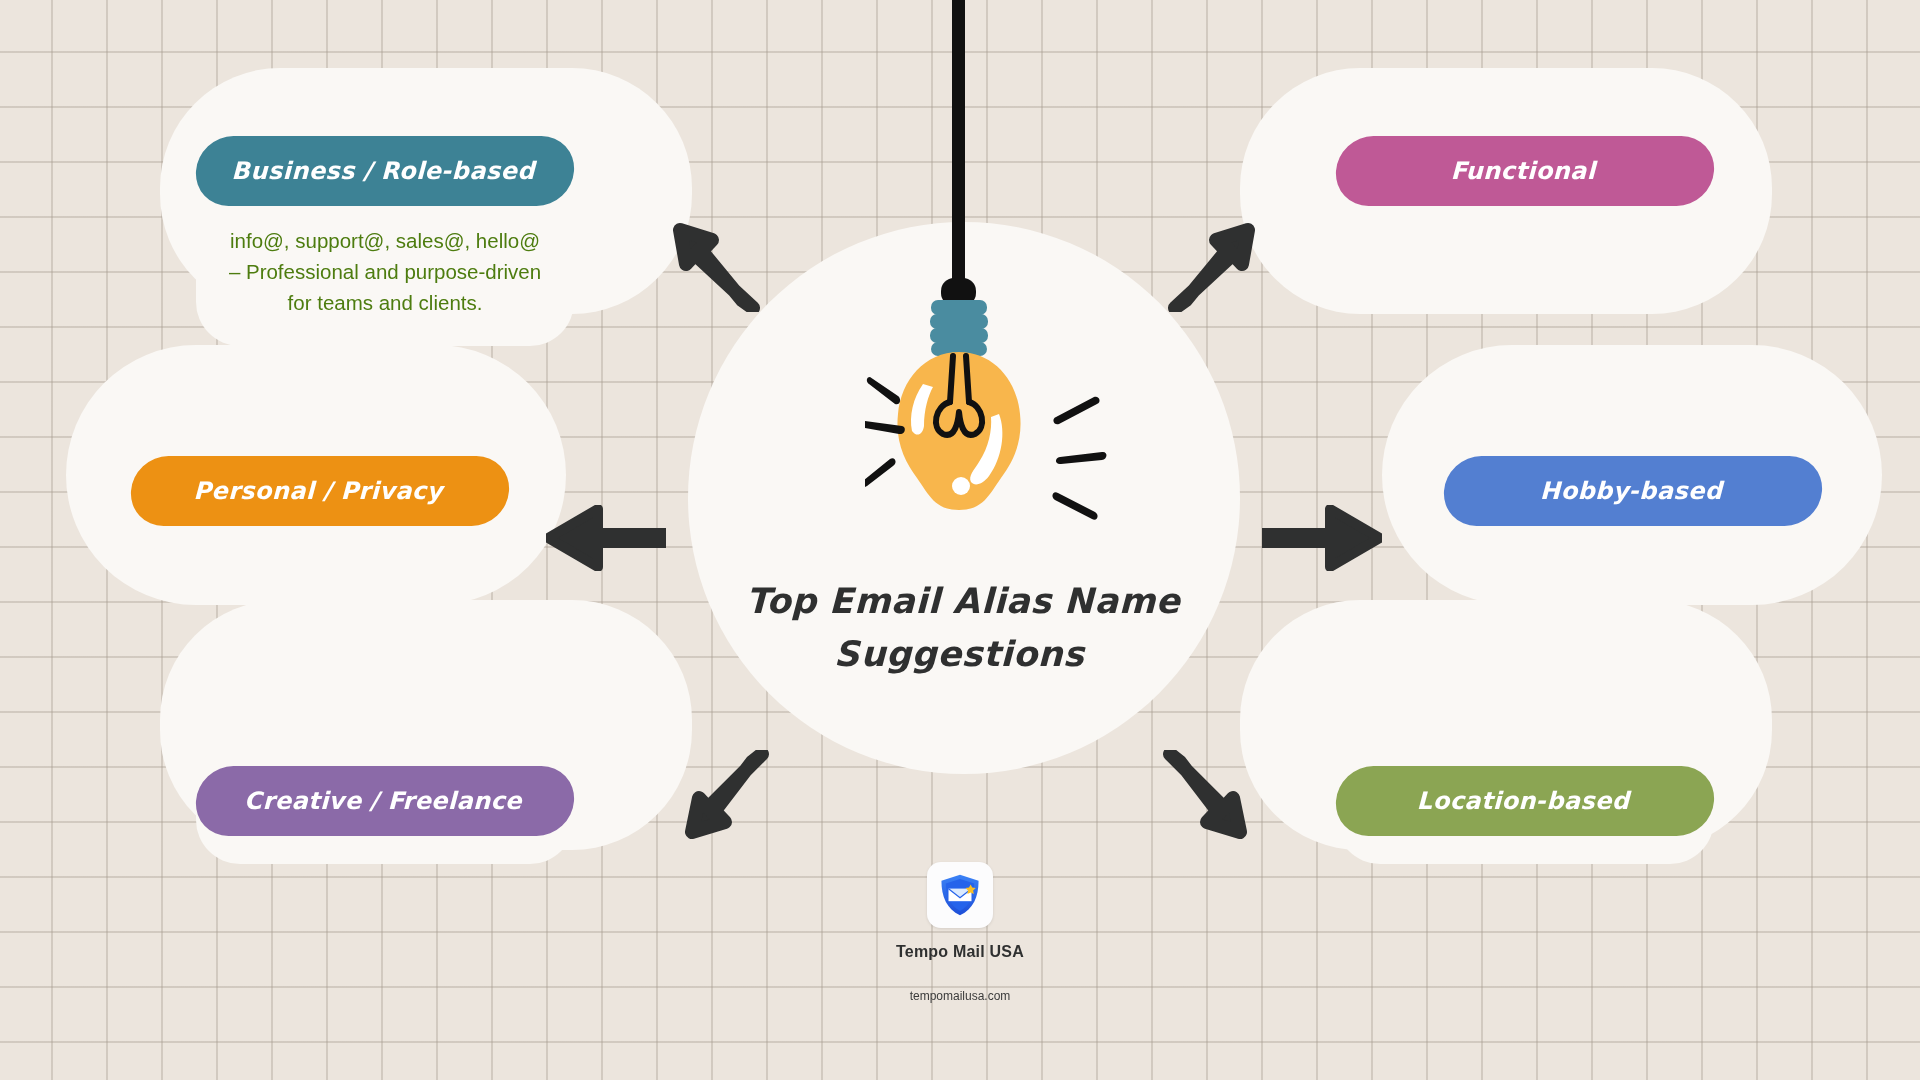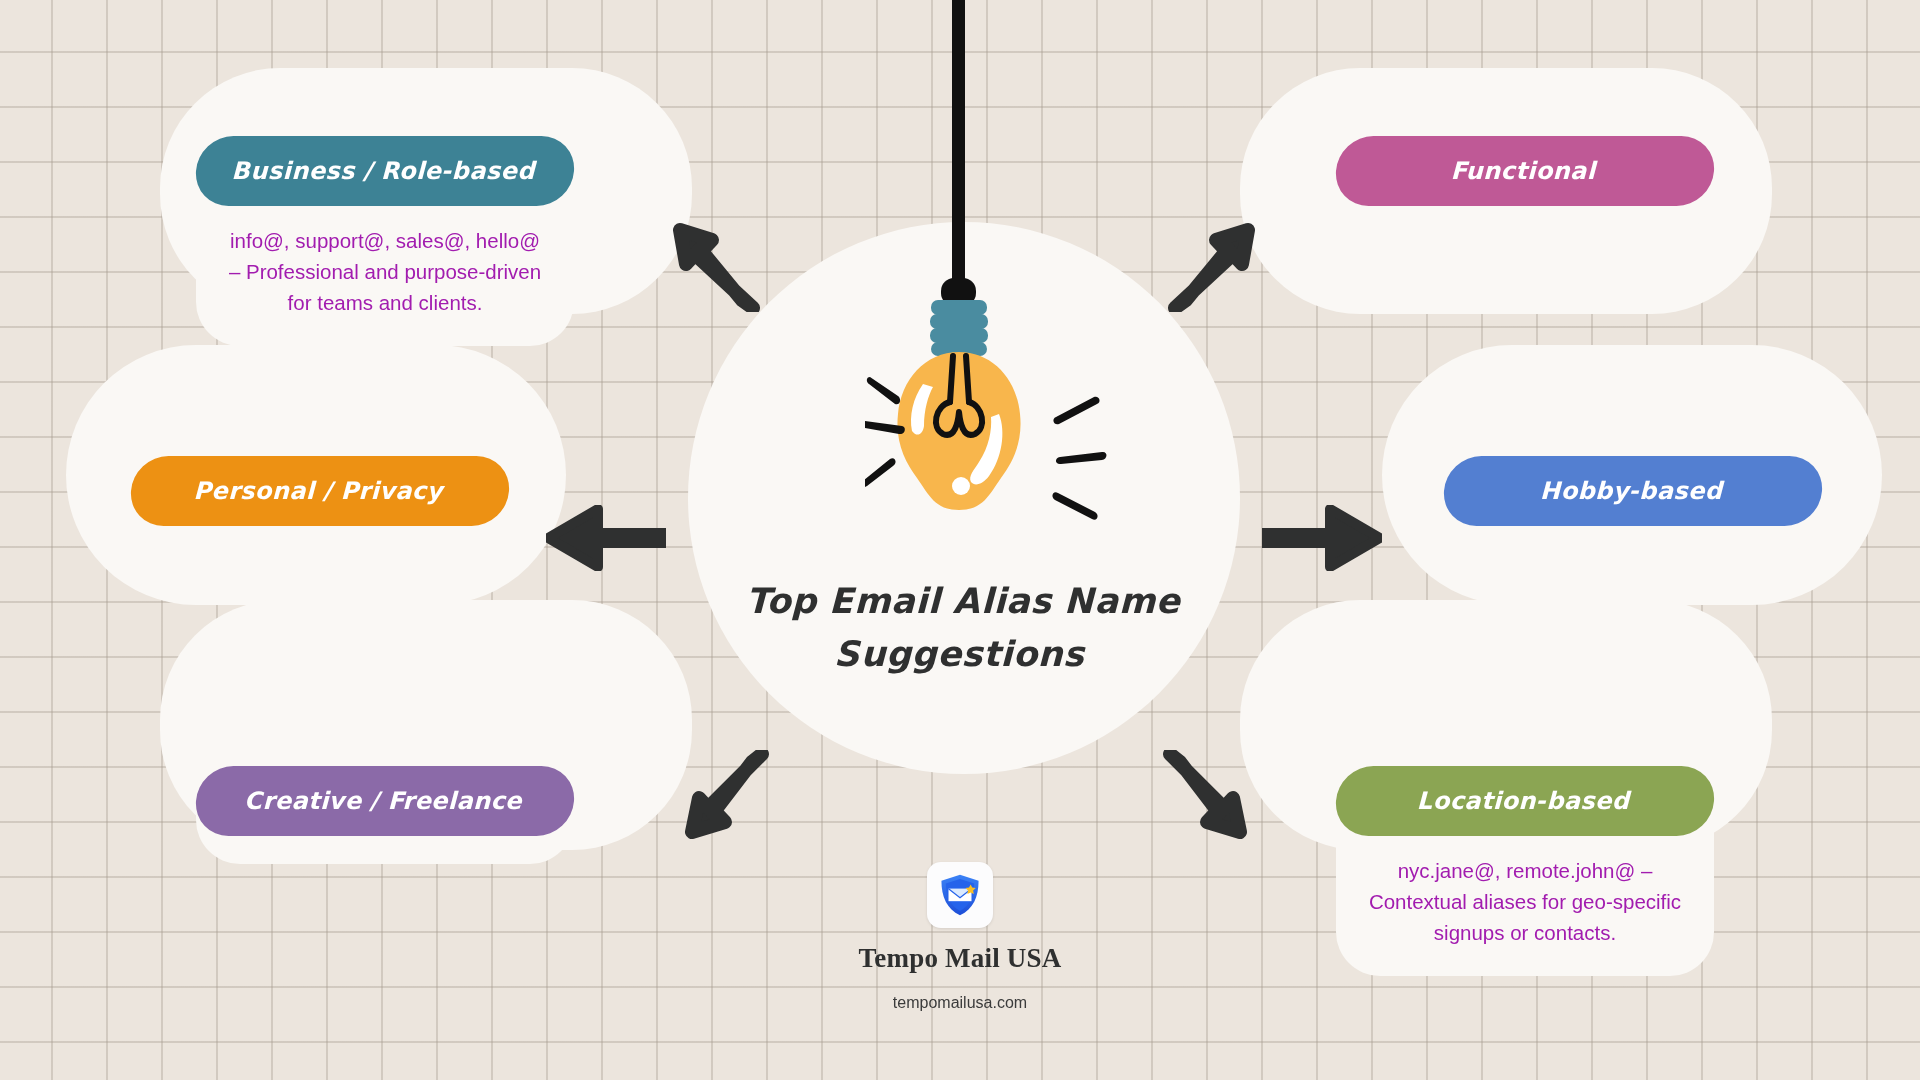--- a/index.html
+++ b/index.html
@@ -87,21 +87,21 @@
     text-align:center;
     white-space:nowrap;
     transform:skewX(-4deg);
   }
   .pill span{ display:inline-block; }
   .card-body{
     margin-top:19px;
     font-family:"Liberation Sans", sans-serif;
     font-size:20.5px;
     line-height:1.52;
-    color:#a21caf;
+    color:#4d7c0f;
     text-align:center;
   }
 
   
   #card-business { left:196px;  top:110px; width:378px; }
   #card-business .pill { width:378px; height:70px; margin-top:26px; }
   #card-personal { left:131px;  top:430px; width:378px; }
   #card-personal .pill { width:378px; height:70px; margin-top:26px; }
   #card-creative { left:196px;  top:740px; width:378px; }
   #card-creative .pill { width:378px; height:70px; margin-top:26px; }
@@ -125,29 +125,28 @@
   }
   #brand-logo{
     width:66px; height:66px;
     border-radius:14px;
     background:#fcfcfd;
     display:flex; align-items:center; justify-content:center;
     box-shadow:0 1px 3px rgba(0,0,0,.10);
   }
   #brand-name{
     margin-top:15px;
-    font-size:27px;
+    font-size:16px;
     font-weight:bold;
     color:#2f3030;
     letter-spacing:.2px;
-    font-family:Liberation Serif, serif;
   }
   #brand-url{
-    margin-top:20px;
-    font-size:16px;
+    margin-top:28px;
+    font-size:12px;
     color:#3b3b3b;
   }
 </style>
 </head>
 <body>
 
 <div id="grid-bg"></div>
 
 <div id="stage">
 
@@ -280,21 +279,20 @@
   <div class="card" id="card-hobby">
     <div class="pill" style="background:#537fd1;">
       <span>Hobby-based</span>
     </div>
   </div>
 
   <div class="card" id="card-location">
     <div class="pill" style="background:#8ba553;">
       <span>Location-based</span>
     </div>
-    <div class="card-body">nyc.jane@, remote.john@ – Contextual aliases for geo-specific signups or contacts.</div>
   </div>
 
   <div id="brand">
     <div id="brand-logo">
       <svg viewBox="0 0 52 52" width="46" height="46" xmlns="http://www.w3.org/2000/svg">
         <defs>
           <linearGradient id="shieldGrad" x1="0" y1="0" x2="0" y2="1">
             <stop offset="0%" stop-color="#3b82f6"></stop>
             <stop offset="100%" stop-color="#1d4ed8"></stop>
           </linearGradient>

